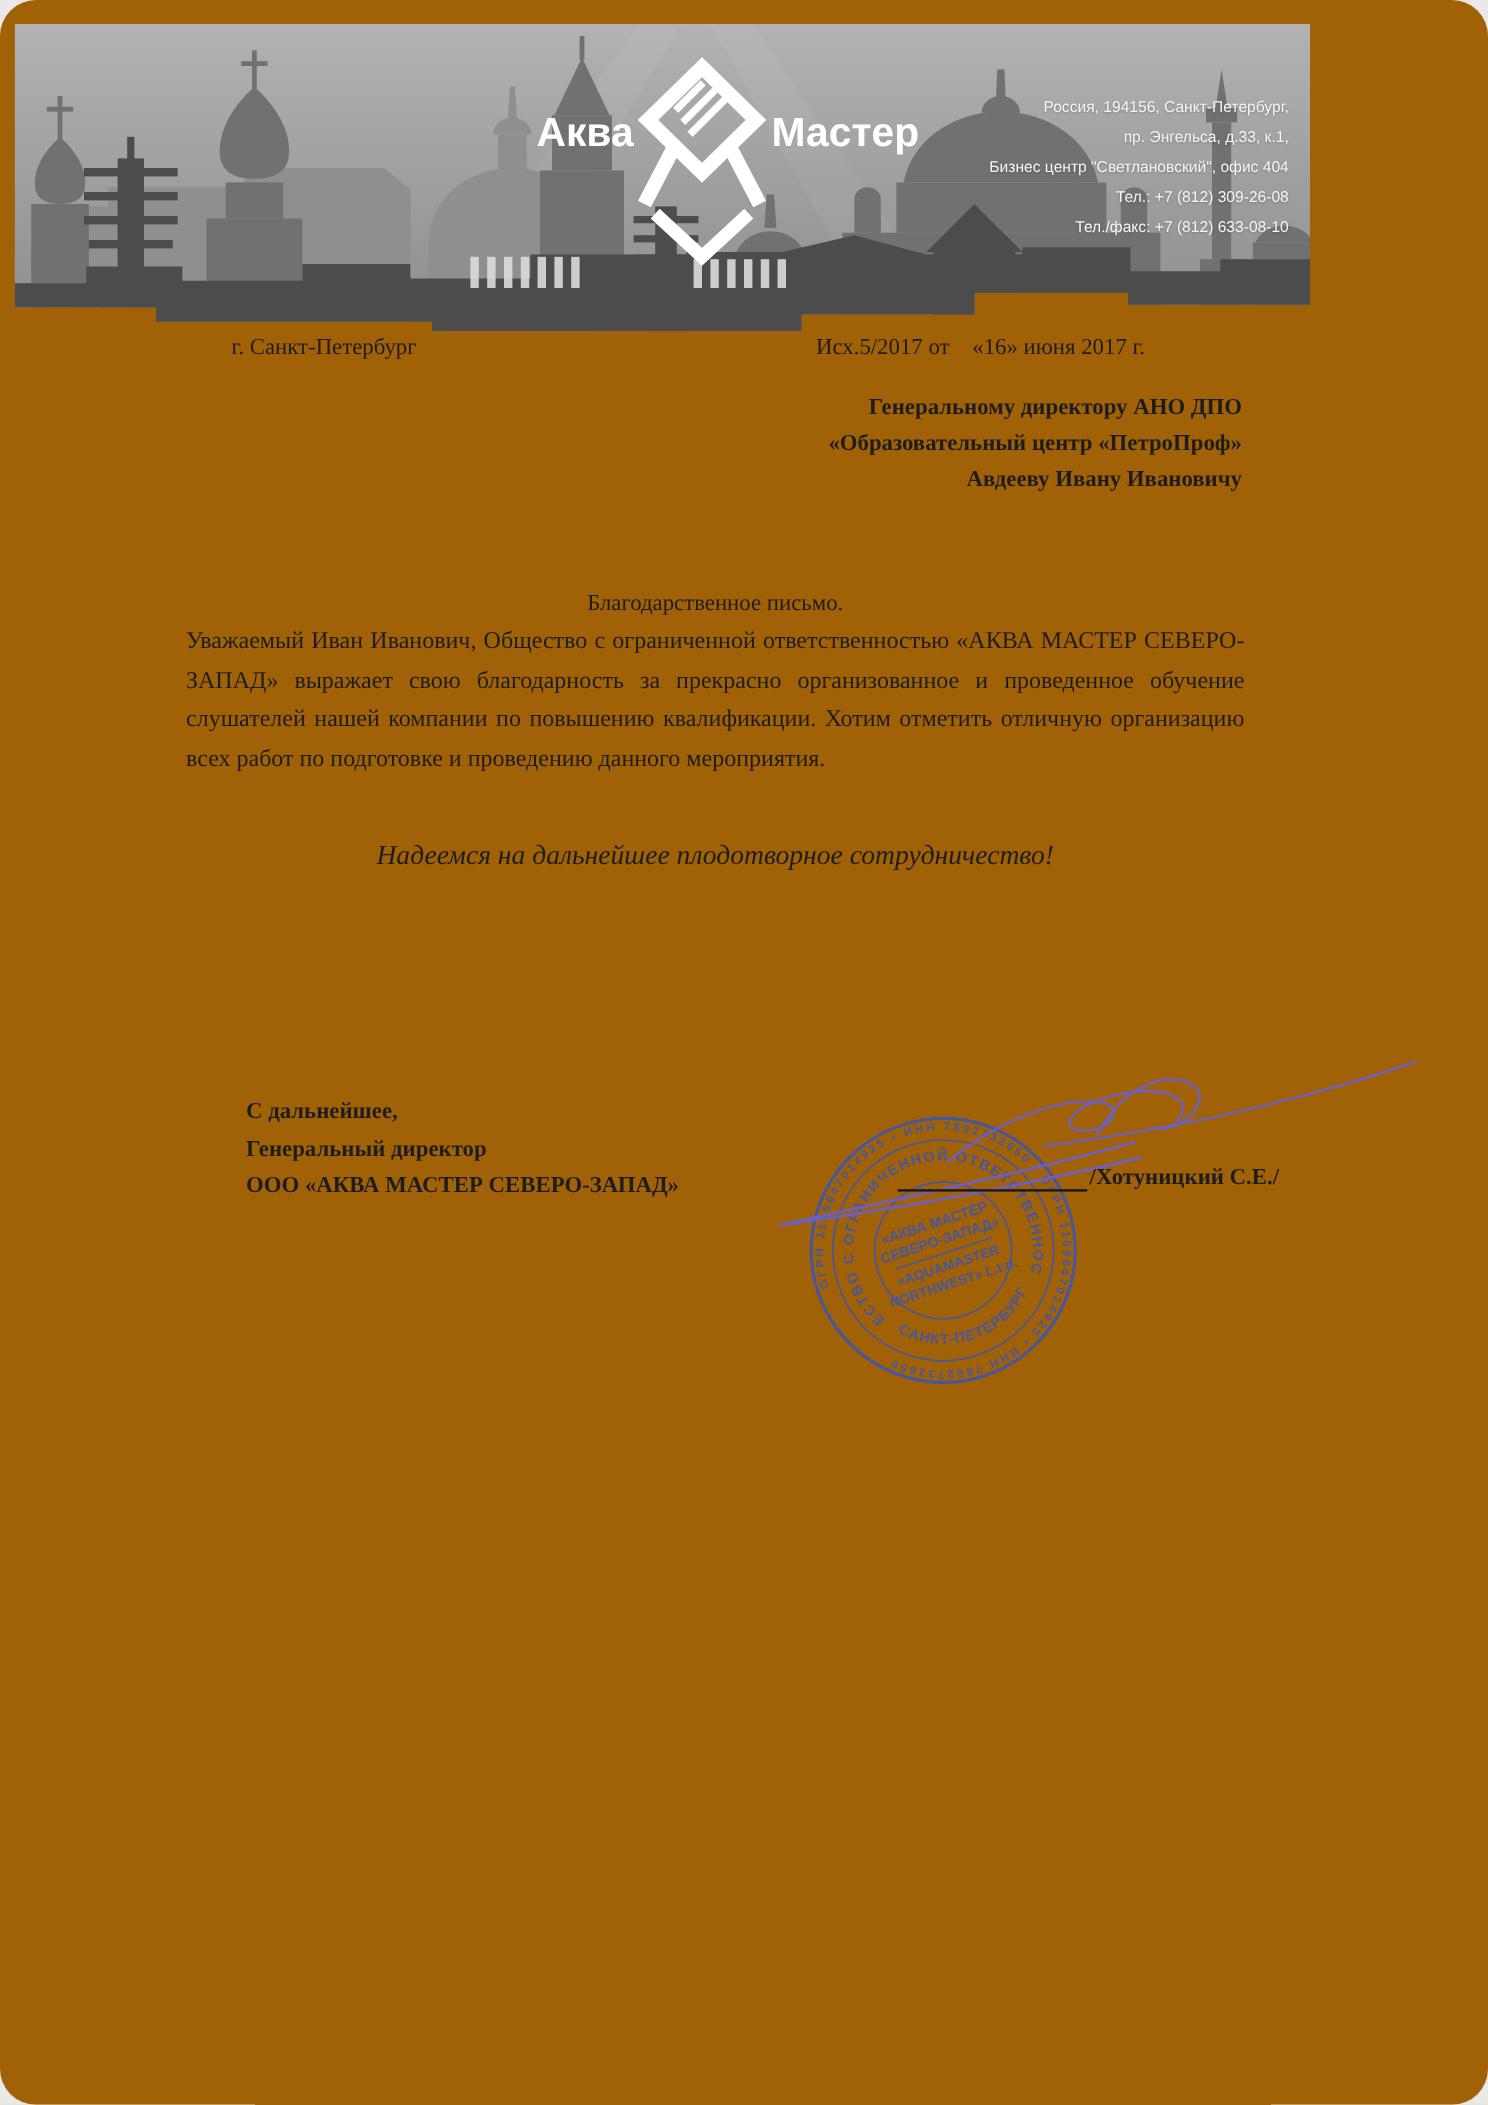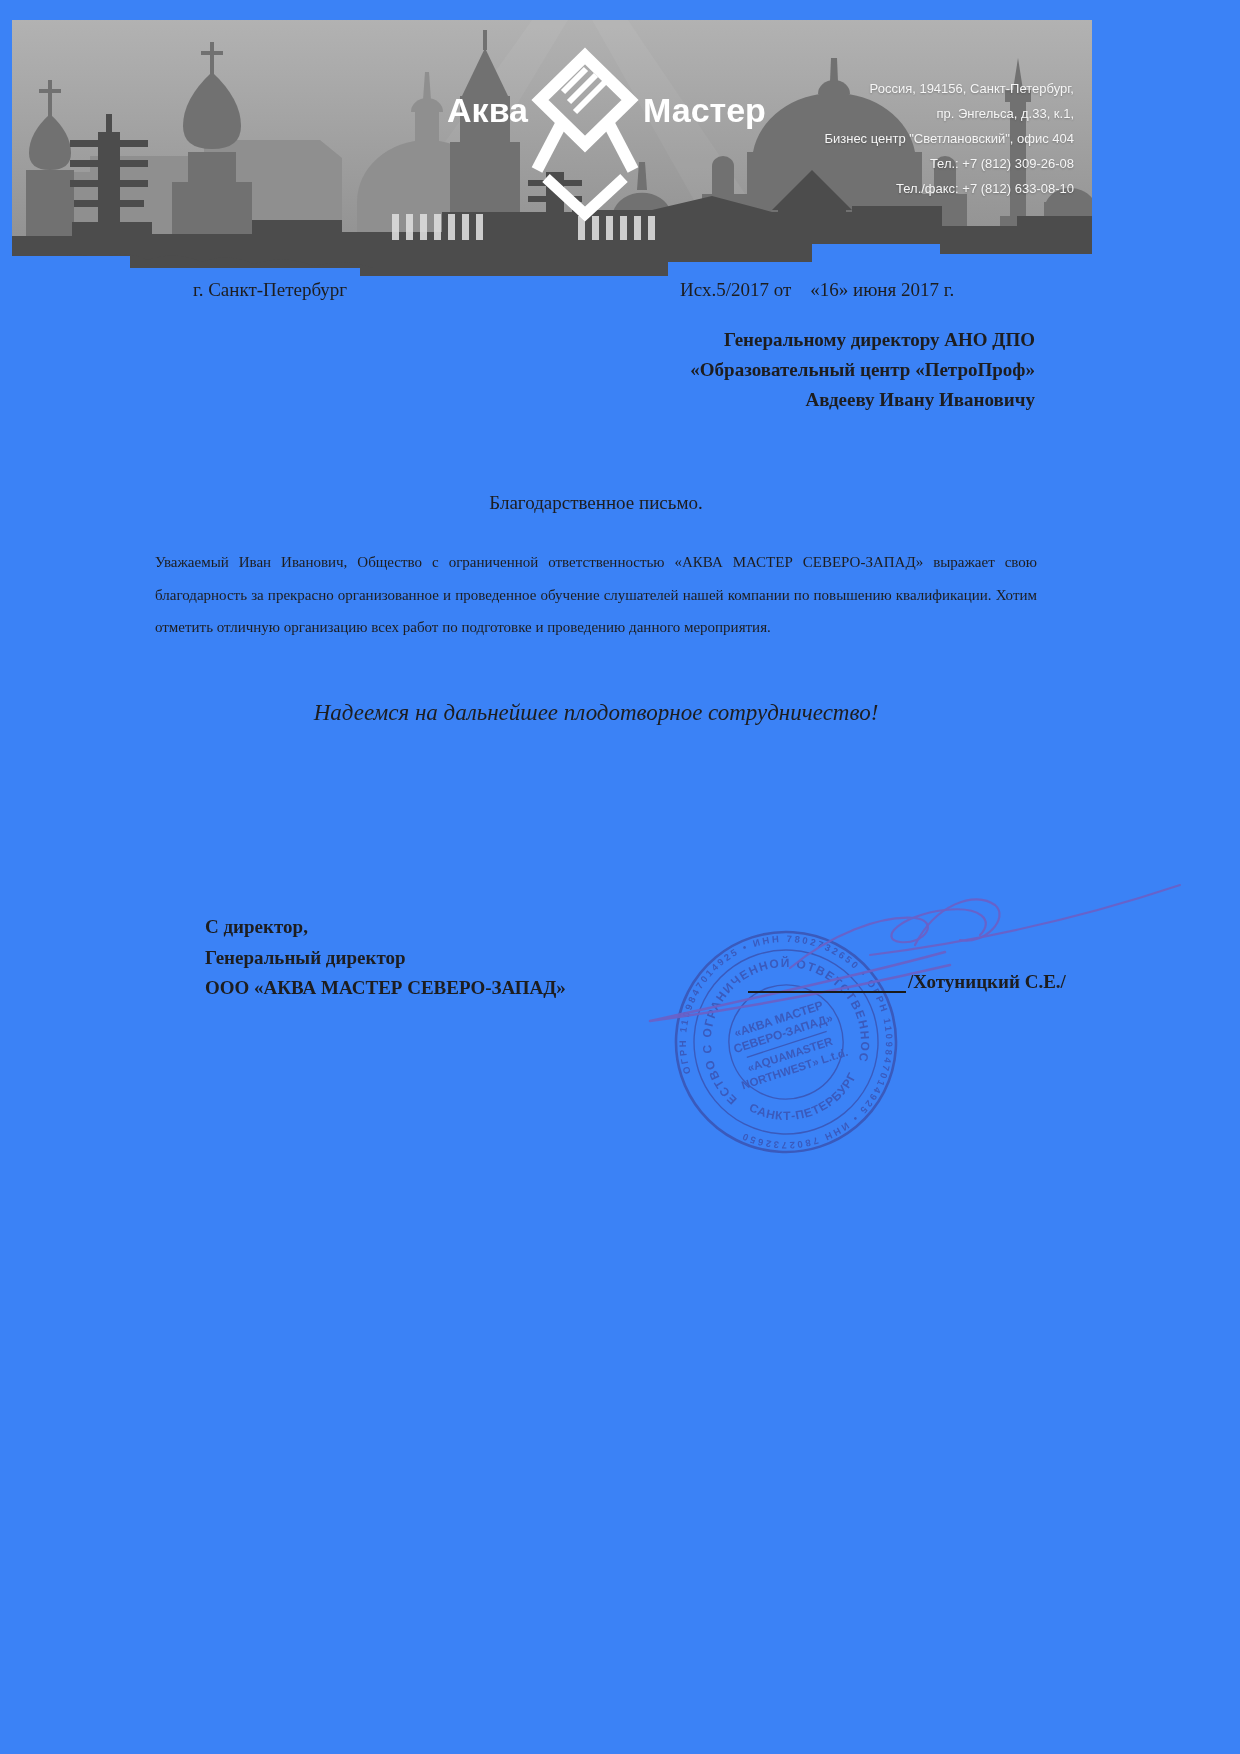--- a/index.html
+++ b/index.html
@@ -10,22 +10,22 @@
     --banner-sky-bot:#8d8d8d;
     --banner-far:#8f8f8f;
     --banner-mid:#717171;
     --banner-near:#4c4c4c;
     --banner-text:#f6f6f6;
   }
   *{margin:0;padding:0;box-sizing:border-box;}
   html,body{background:#e9e9e9;}
   .page{
     position:relative;width:1240px;height:1754px;margin:0 auto;
-    background:#3b82f6;overflow:hidden;
-    font-family:"Liberation Serif","DejaVu Serif",serif;color:var(--text);
+    background:#a16207;overflow:hidden;
+    font-family:"Liberation Serif","DejaVu Serif",serif;color:var(--text);border-radius:30px;
   }
   
   .banner{
     position:absolute;left:12px;top:20px;width:1080px;height:258px;
     clip-path:polygon(0 0,1080px 0,1080px 234px,928px 234px,928px 224px,800px 224px,800px 242px,656px 242px,656px 256px,348px 256px,348px 248px,118px 248px,118px 236px,0 236px);
   }
   .skyline{position:absolute;left:0;top:0;width:100%;height:100%;}
   .g-far{fill:var(--banner-far);}
   .g-mid{fill:var(--banner-mid);}
   .g-near{fill:var(--banner-near);}
@@ -35,21 +35,21 @@
     position:absolute;right:18px;top:56px;text-align:right;
     font-family:"Liberation Sans","DejaVu Sans",sans-serif;font-size:13px;line-height:25px;
     color:var(--banner-text);text-shadow:0 1px 2px rgba(0,0,0,.25);
   }
   .contact span{display:block;}
   
   .meta-city{position:absolute;left:193px;top:279px;font-size:19px;}
   .meta-ref{position:absolute;left:680px;top:279px;font-size:19px;white-space:pre;}
   .addressee{position:absolute;right:205px;top:325px;text-align:right;font-weight:bold;font-size:19px;line-height:30px;}
   .title{position:absolute;left:155px;top:492px;width:882px;text-align:center;font-weight:normal;font-size:19px;}
-  .body{position:absolute;left:155px;top:546px;width:882px;font-size:15px;line-height:32.5px;text-align:justify;}
+  .body{position:absolute;left:155px;top:518px;width:882px;font-size:20px;line-height:32.5px;text-align:justify;}
   .closing{position:absolute;left:155px;top:700px;width:882px;text-align:center;font-size:23px;font-style:italic;}
   .sig-block{position:absolute;left:205px;top:912px;font-weight:bold;font-size:19px;line-height:30.5px;}
   .sig-line{position:absolute;left:748px;top:991px;width:158px;border-top:2px solid #1a1a1a;}
   .sig-name{position:absolute;left:908px;top:971px;font-weight:bold;font-size:19px;}
   
   .stamp{position:absolute;left:666px;top:922px;width:240px;height:240px;opacity:.88;}
   .st-stroke{stroke:var(--stamp-blue);fill:none;}
   .st-text{fill:var(--stamp-blue);font-family:"Liberation Sans","DejaVu Sans",sans-serif;font-weight:bold;}
   .autograph{position:absolute;left:560px;top:860px;width:660px;height:200px;}
   .pen{stroke:var(--ink);fill:none;stroke-linecap:round;stroke-linejoin:round;opacity:.92;}
@@ -180,21 +180,21 @@
     <div>Генеральному директору АНО ДПО</div>
     <div>«Образовательный центр «ПетроПроф»</div>
     <div>Авдееву Ивану Ивановичу</div>
   </div>
 
   <div class="title">Благодарственное письмо.</div>
   <div class="body">Уважаемый Иван Иванович, Общество с ограниченной ответственностью «АКВА МАСТЕР СЕВЕРО-ЗАПАД» выражает свою благодарность за прекрасно организованное и проведенное обучение слушателей нашей компании по повышению квалификации. Хотим отметить отличную организацию всех работ по подготовке и проведению данного мероприятия.</div>
   <div class="closing">Надеемся на дальнейшее плодотворное сотрудничество!</div>
 
   <div class="sig-block">
-    <div>С директор,</div>
+    <div>С дальнейшее,</div>
     <div>Генеральный директор</div>
     <div>ООО «АКВА МАСТЕР СЕВЕРО-ЗАПАД»</div>
   </div>
 
   <svg class="stamp" viewBox="0 0 240 240">
     <g transform="rotate(-18 120 120)">
       <circle class="st-stroke" cx="120" cy="120" r="110" stroke-width="2.6"></circle>
       <circle class="st-stroke" cx="120" cy="120" r="92" stroke-width="1.4"></circle>
       <circle class="st-stroke" cx="120" cy="120" r="57" stroke-width="1.4"></circle>
       <defs>

